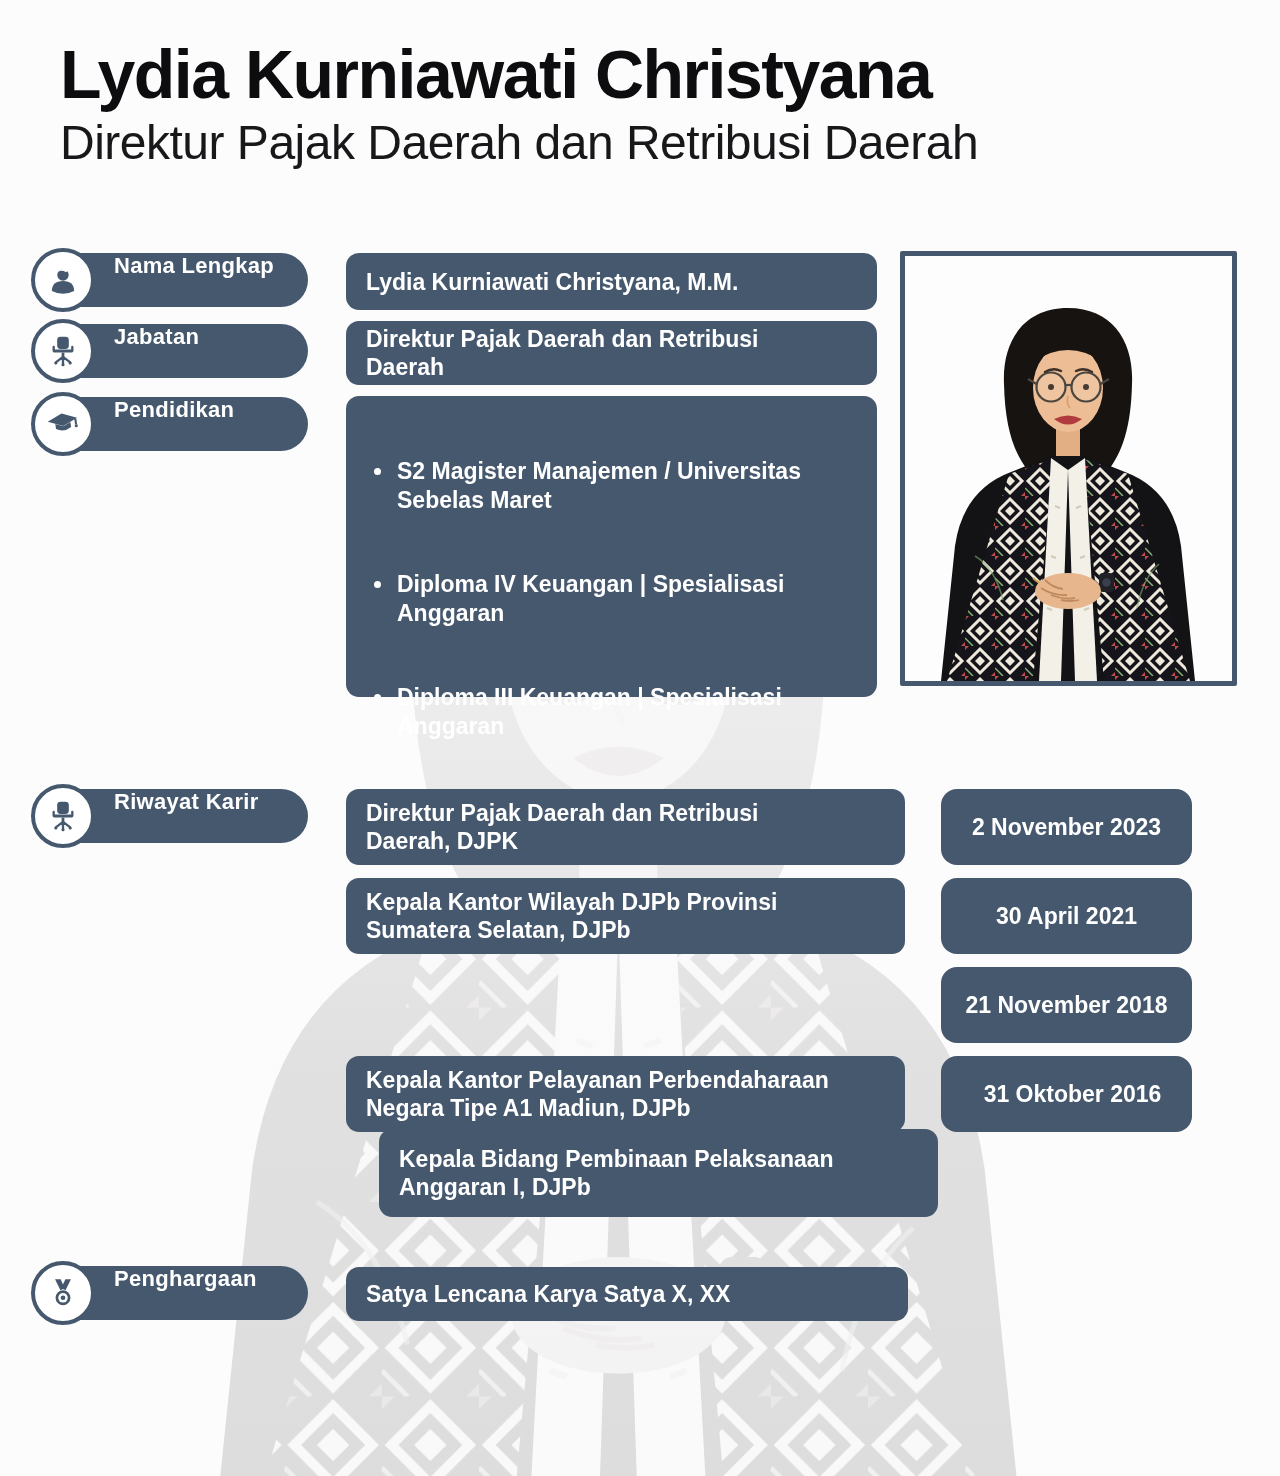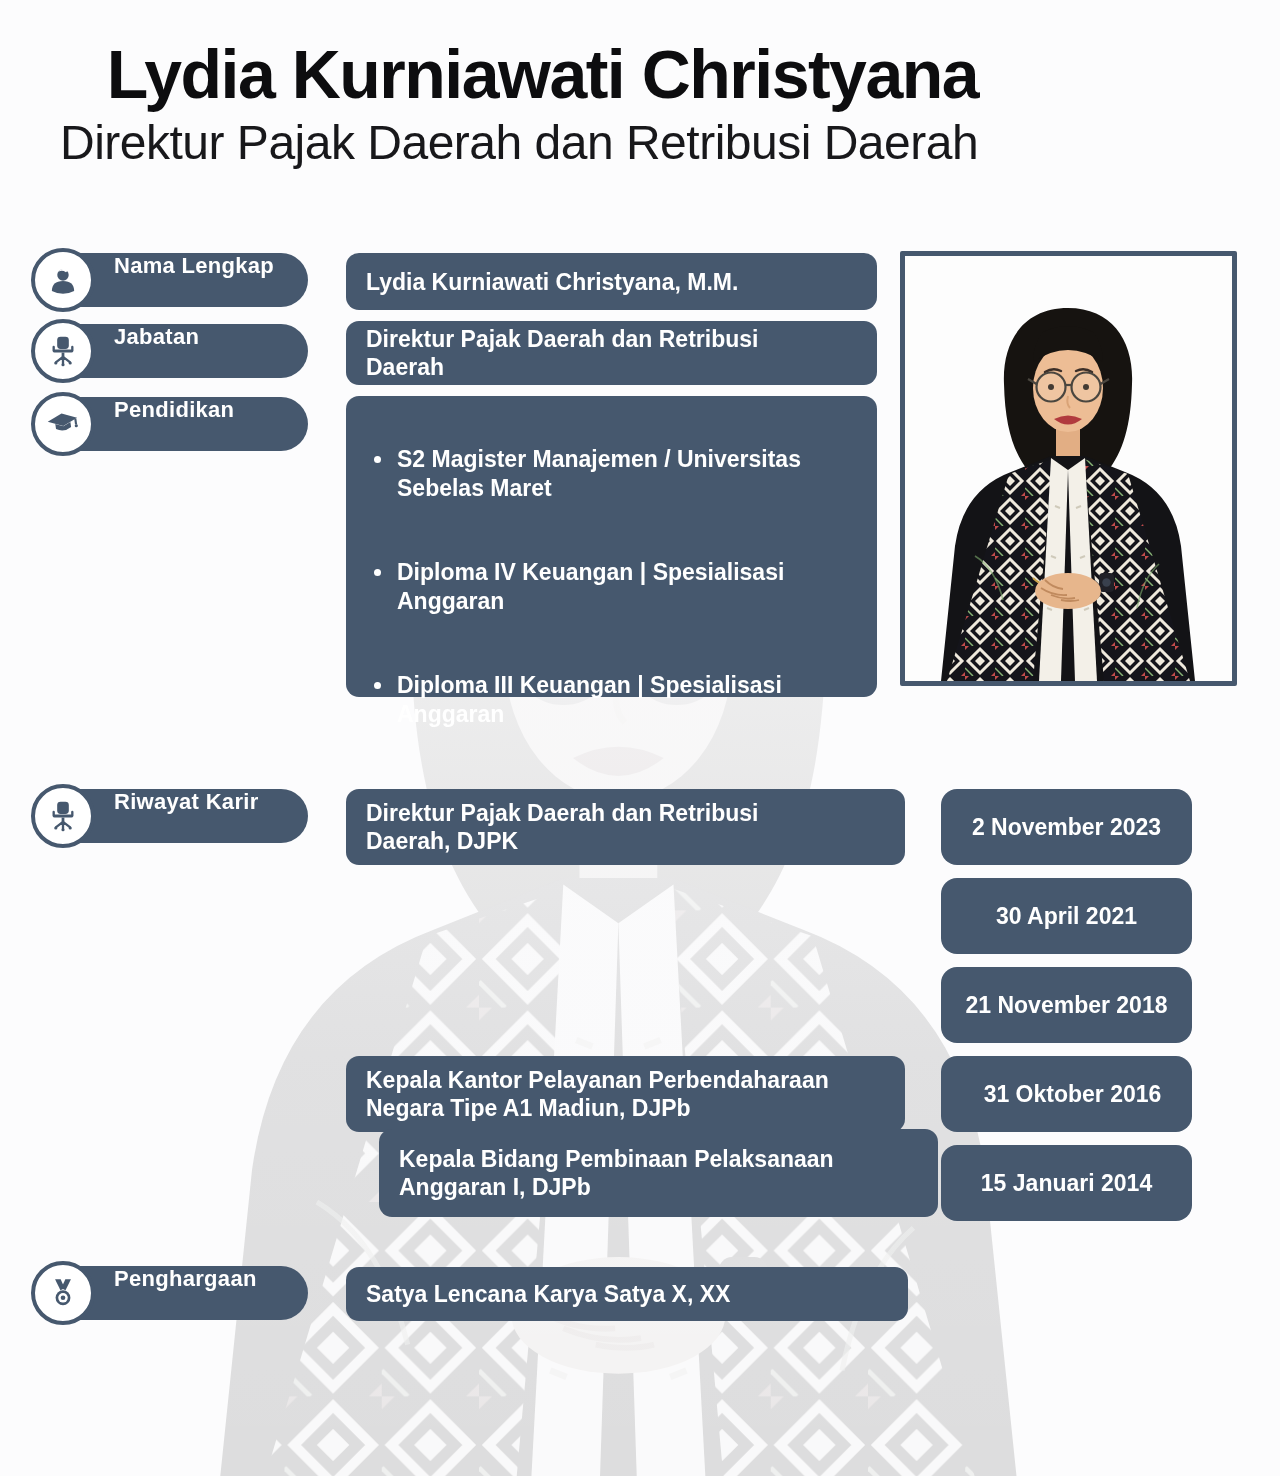--- a/index.html
+++ b/index.html
@@ -18,21 +18,21 @@
   .fade-overlay {
     position:absolute; inset:0; z-index:1; pointer-events:none;
     background:linear-gradient(180deg,
       rgba(252,252,253,0.95) 0%, rgba(252,252,253,0.8) 28%,
       rgba(252,252,253,0.45) 50%, rgba(252,252,253,0.12) 72%,
       rgba(252,252,253,0) 100%);
   }
   .content { position:absolute; inset:0; z-index:2; }
 
   
-  .header { position:absolute; left:60px; top:38px;text-align:right; }
+  .header { position:absolute; left:60px; top:38px; }
   .title { font-size:68px; font-weight:800; color:#0d0d0f; letter-spacing:-1.5px; line-height:1.08; }
   .subtitle { font-size:48px; font-weight:400; color:#18181b; letter-spacing:-0.5px; margin-top:4px; }
 
   
   .pill {
     position:absolute; left:38px; width:270px; height:54px;
     background:#46586E; border-radius:30px;
     display:flex; align-items:flex-start; padding-left:76px;
     color:#fff; font-weight:700; font-size:22px; letter-spacing:0.3px;
   }
@@ -43,21 +43,21 @@
     display:flex; align-items:center; justify-content:center;
   }
   .icon-circle svg { width:36px; height:36px; display:block; }
 
   
   .vbox {
     position:absolute; left:346px; background:#46586E; border-radius:13px;
     color:#fff; font-weight:700; font-size:23px; line-height:28px;
     display:flex; align-items:center; padding:16px 20px; white-space:pre-line;
   }
-  .edu-box { display:block; padding:21px 22px 0 22px; }
+  .edu-box { display:block; padding:33px 22px 0 22px; }
   .edu-item { display:flex; margin-bottom:28px; line-height:28.5px; }
   .edu-dot { flex:0 0 7px; width:7px; height:7px; border-radius:50%; background:#fff; margin:11px 16px 0 6px; }
   .dbox {
     position:absolute; left:941px; width:251px; background:#46586E; border-radius:16px;
     color:#fff; font-weight:700; font-size:23px;
     display:flex; align-items:center; justify-content:center; text-align:center;
   }
 
   
   .photo-frame {
@@ -224,28 +224,29 @@
     <div class="photo-frame">
       <svg viewBox="0 0 327 425">
           <use href="#portrait-art"></use>
         </svg>
     </div>
 
     <div class="vbox" style="top:789px; width:559px; height:76px;">Direktur Pajak Daerah dan Retribusi
 Daerah, DJPK</div>
     <div class="dbox" style="top:789px; height:76px;">2 November 2023</div>
 
+    <div class="vbox" style="top:878px; width:559px; height:76px;">Kepala Kantor Wilayah DJPb Provinsi
+Sumatera Selatan, DJPb</div>
     <div class="dbox" style="top:878px; height:76px;">30 April 2021</div>
 
     <div class="dbox" style="top:967px; height:76px;">21 November 2018</div>
 
     <div class="vbox" style="top:1056px; width:559px; height:76px;">Kepala Kantor Pelayanan Perbendaharaan
 Negara Tipe A1 Madiun, DJPb</div>
     <div class="dbox" style="top:1056px; height:76px;padding-left:12px;">31 Oktober 2016</div>
 
     <div class="vbox" style="top:1129px; width:559px; height:88px;margin-left:33px;">Kepala Bidang Pembinaan Pelaksanaan
 Anggaran I, DJPb</div>
-    <div class="dbox" style="top:1145px; height:76px;">15 Januari 2014</div>
 
     <div class="vbox" style="top:1267px; width:562px; height:54px;">Satya Lencana Karya Satya X, XX</div>
 
   </div>
 </div>
 
 </body></html>

